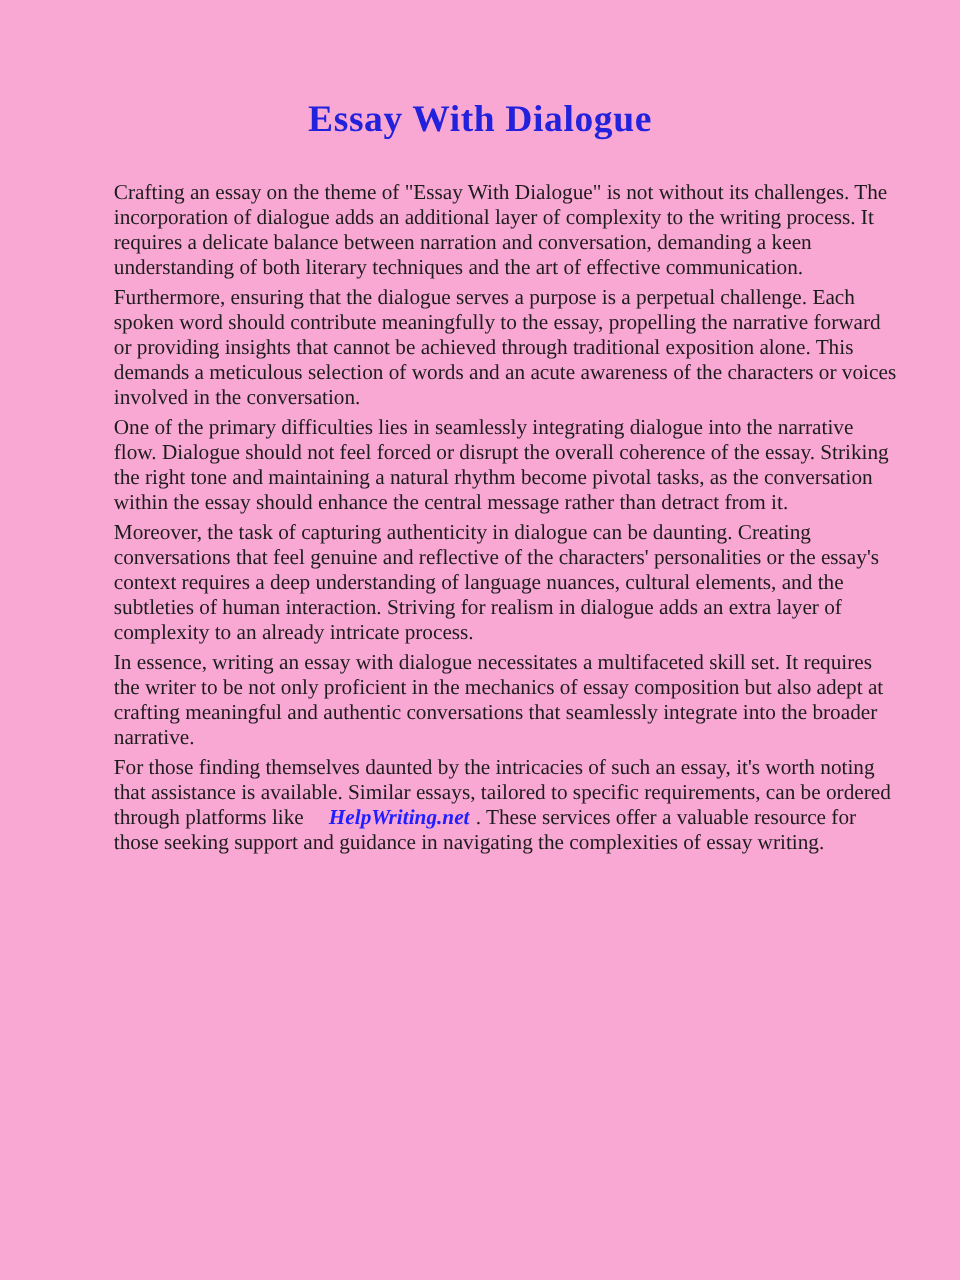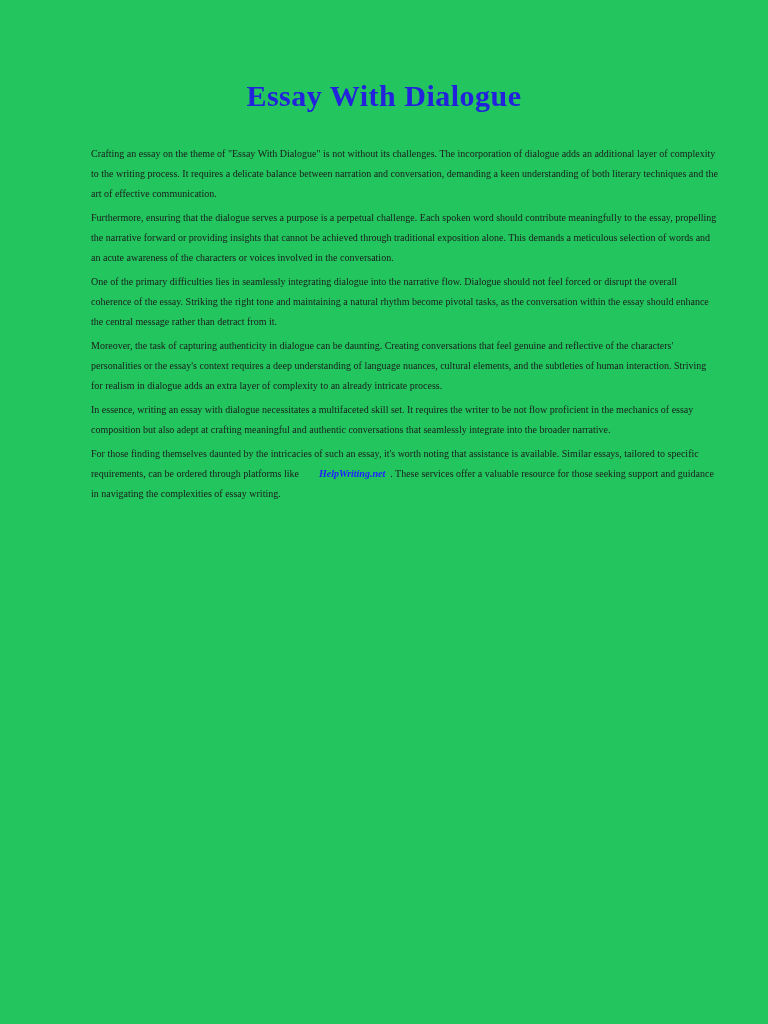--- a/index.html
+++ b/index.html
@@ -4,41 +4,41 @@
 <style>
   html, body {
     margin: 0;
     padding: 0;
     background: #ffffff;
   }
   .page {
     position: relative;
     width: 768px;
     height: 1024px;
-    background: #22c55e;
+    background: #f9a8d4;
     overflow: hidden;
     font-family: "Liberation Serif", serif;
   }
   .doc-title {
     margin: 0;
     padding: 78px 0 0 0;
     text-align: center;
     font-family: "Liberation Serif", serif;
     font-weight: bold;
     font-size: 30px;
     line-height: 36px;
     color: var(--title-blue, #2222dd);
     letter-spacing: 0.5px;
   }
   .doc-body {
     padding: 30px 50px 0 91px;
   }
   .doc-body p {
     margin: 0 0 4px 0;
-    font-size: 10px;
+    font-size: 17px;
     line-height: 20px;
     color: var(--body-text, #1c1c1c);
     text-align: left;
   }
   .doc-link {
     color: var(--link-blue, #2020ff);
     font-weight: bold;
     text-decoration: none;
     margin: 0 5px 0 20px;
     cursor: pointer;
@@ -53,17 +53,17 @@
 
   <section class="doc-body">
     <p>Crafting an essay on the theme of "Essay With Dialogue" is not without its challenges. The incorporation of dialogue adds an additional layer of complexity to the writing process. It requires a delicate balance between narration and conversation, demanding a keen understanding of both literary techniques and the art of effective communication.</p>
 
     <p>Furthermore, ensuring that the dialogue serves a purpose is a perpetual challenge. Each spoken word should contribute meaningfully to the essay, propelling the narrative forward or providing insights that cannot be achieved through traditional exposition alone. This demands a meticulous selection of words and an acute awareness of the characters or voices involved in the conversation.</p>
 
     <p>One of the primary difficulties lies in seamlessly integrating dialogue into the narrative flow. Dialogue should not feel forced or disrupt the overall coherence of the essay. Striking the right tone and maintaining a natural rhythm become pivotal tasks, as the conversation within the essay should enhance the central message rather than detract from it.</p>
 
     <p>Moreover, the task of capturing authenticity in dialogue can be daunting. Creating conversations that feel genuine and reflective of the characters' personalities or the essay's context requires a deep understanding of language nuances, cultural elements, and the subtleties of human interaction. Striving for realism in dialogue adds an extra layer of complexity to an already intricate process.</p>
 
-    <p>In essence, writing an essay with dialogue necessitates a multifaceted skill set. It requires the writer to be not flow proficient in the mechanics of essay composition but also adept at crafting meaningful and authentic conversations that seamlessly integrate into the broader narrative.</p>
+    <p>In essence, writing an essay with dialogue necessitates a multifaceted skill set. It requires the writer to be not only proficient in the mechanics of essay composition but also adept at crafting meaningful and authentic conversations that seamlessly integrate into the broader narrative.</p>
 
     <p><span>For those finding themselves daunted by the intricacies of such an essay, it's worth noting that assistance is available. Similar essays, tailored to specific requirements, can be ordered through platforms like</span><a class="doc-link">HelpWriting.net</a><span>. These services offer a valuable resource for those seeking support and guidance in navigating the complexities of essay writing.</span></p>
   </section>
 </main>
 
 </body></html>

